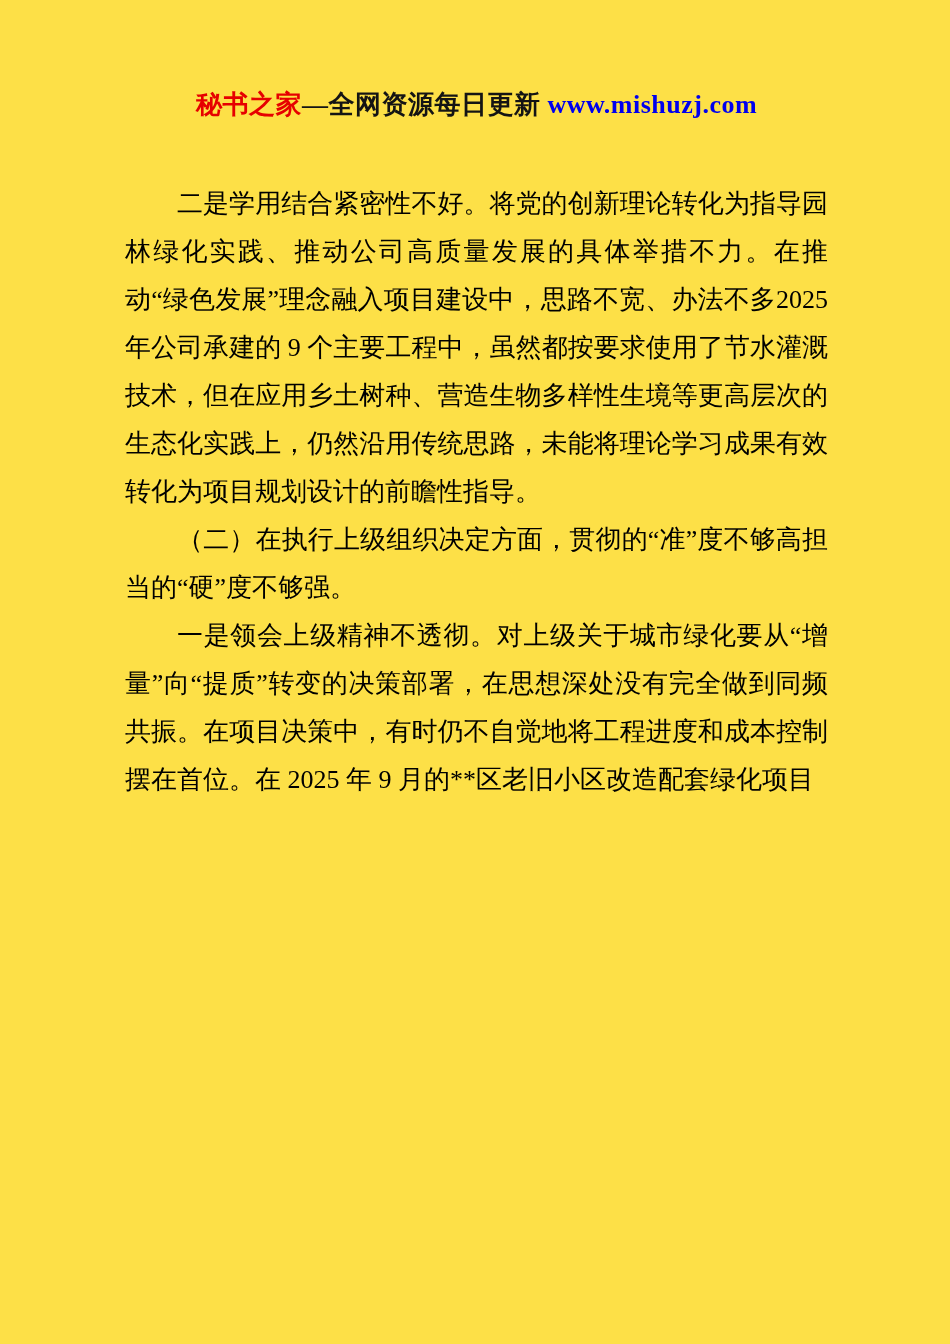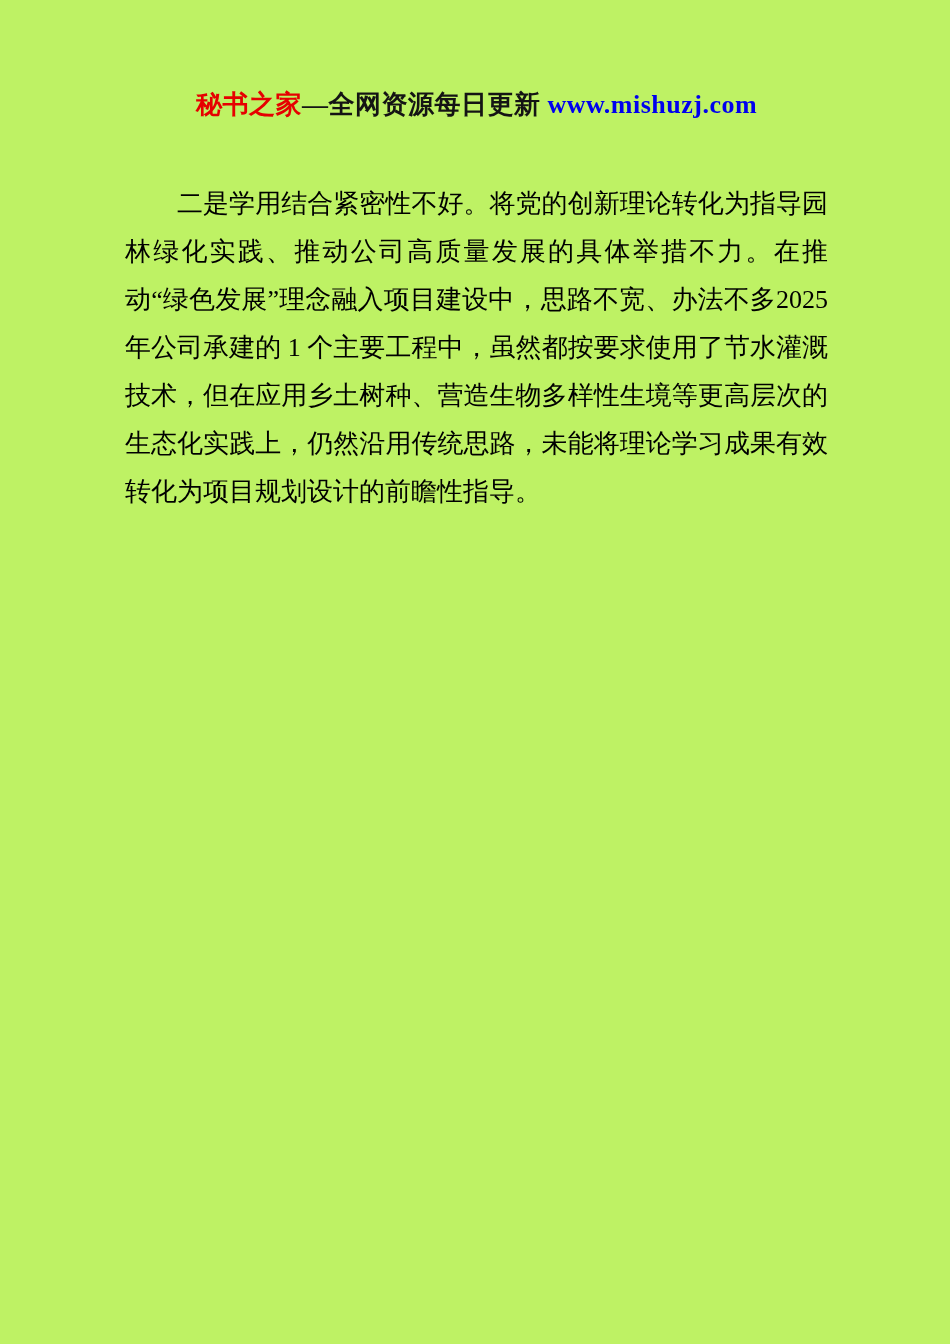--- a/index.html
+++ b/index.html
@@ -5,21 +5,21 @@
   html, body {
     margin: 0;
     padding: 0;
     background: #ffffff;
   }
   .page {
     position: relative;
     width: 950px;
     height: 1344px;
     margin: 0 auto;
-    background: #bef264;
+    background: #fde047;
     box-sizing: border-box;
     padding: 88px 122px 0 125px;
     font-family: "Liberation Serif", "DejaVu Serif", serif;
     color: #000000;
     overflow: hidden;
   }
   .doc-header {
     text-align: center;
     font-size: 26px;
     font-weight: bold;
@@ -52,19 +52,21 @@
 <body>
 
 <div class="page">
 
   <div class="doc-header">
     <span class="brand" style="color: rgb(230, 0, 0);">秘书之家</span><span class="mid">—全网资源每日更新 </span><span class="url" style="color: rgb(0, 0, 238);">www.mishuzj.com</span>
   </div>
 
   <div class="doc-body">
 
-    <p><span class="lead">二是</span><span>学用结合紧密性不好。将党的创新理论转化为指导园林绿化实践、推动公司高质量发展的具体举措不力。在推动“绿色发展”理念融入项目建设中，思路不宽、办法不多2025 年公司承建的 1 个主要工程中，虽然都按要求使用了节水灌溉技术，但在应用乡土树种、营造生物多样性生境等更高层次的生态化实践上，仍然沿用传统思路，未能将理论学习成果有效转化为项目规划设计的前瞻性指导。</span></p>
+    <p><span class="lead">二是</span><span>学用结合紧密性不好。将党的创新理论转化为指导园林绿化实践、推动公司高质量发展的具体举措不力。在推动“绿色发展”理念融入项目建设中，思路不宽、办法不多2025 年公司承建的 9 个主要工程中，虽然都按要求使用了节水灌溉技术，但在应用乡土树种、营造生物多样性生境等更高层次的生态化实践上，仍然沿用传统思路，未能将理论学习成果有效转化为项目规划设计的前瞻性指导。</span></p>
 
 
+    <p><span class="lead"></span><span>（二）在执行上级组织决定方面，贯彻的“准”度不够高担当的“硬”度不够强。</span></p>
 
+    <p><span class="lead">一是</span><span>领会上级精神不透彻。对上级关于城市绿化要从“增量”向“提质”转变的决策部署，在思想深处没有完全做到同频共振。在项目决策中，有时仍不自觉地将工程进度和成本控制摆在首位。在 2025 年 9 月的**区老旧小区改造配套绿化项目</span></p>
 
   </div>
 </div>
 
 </body></html>

